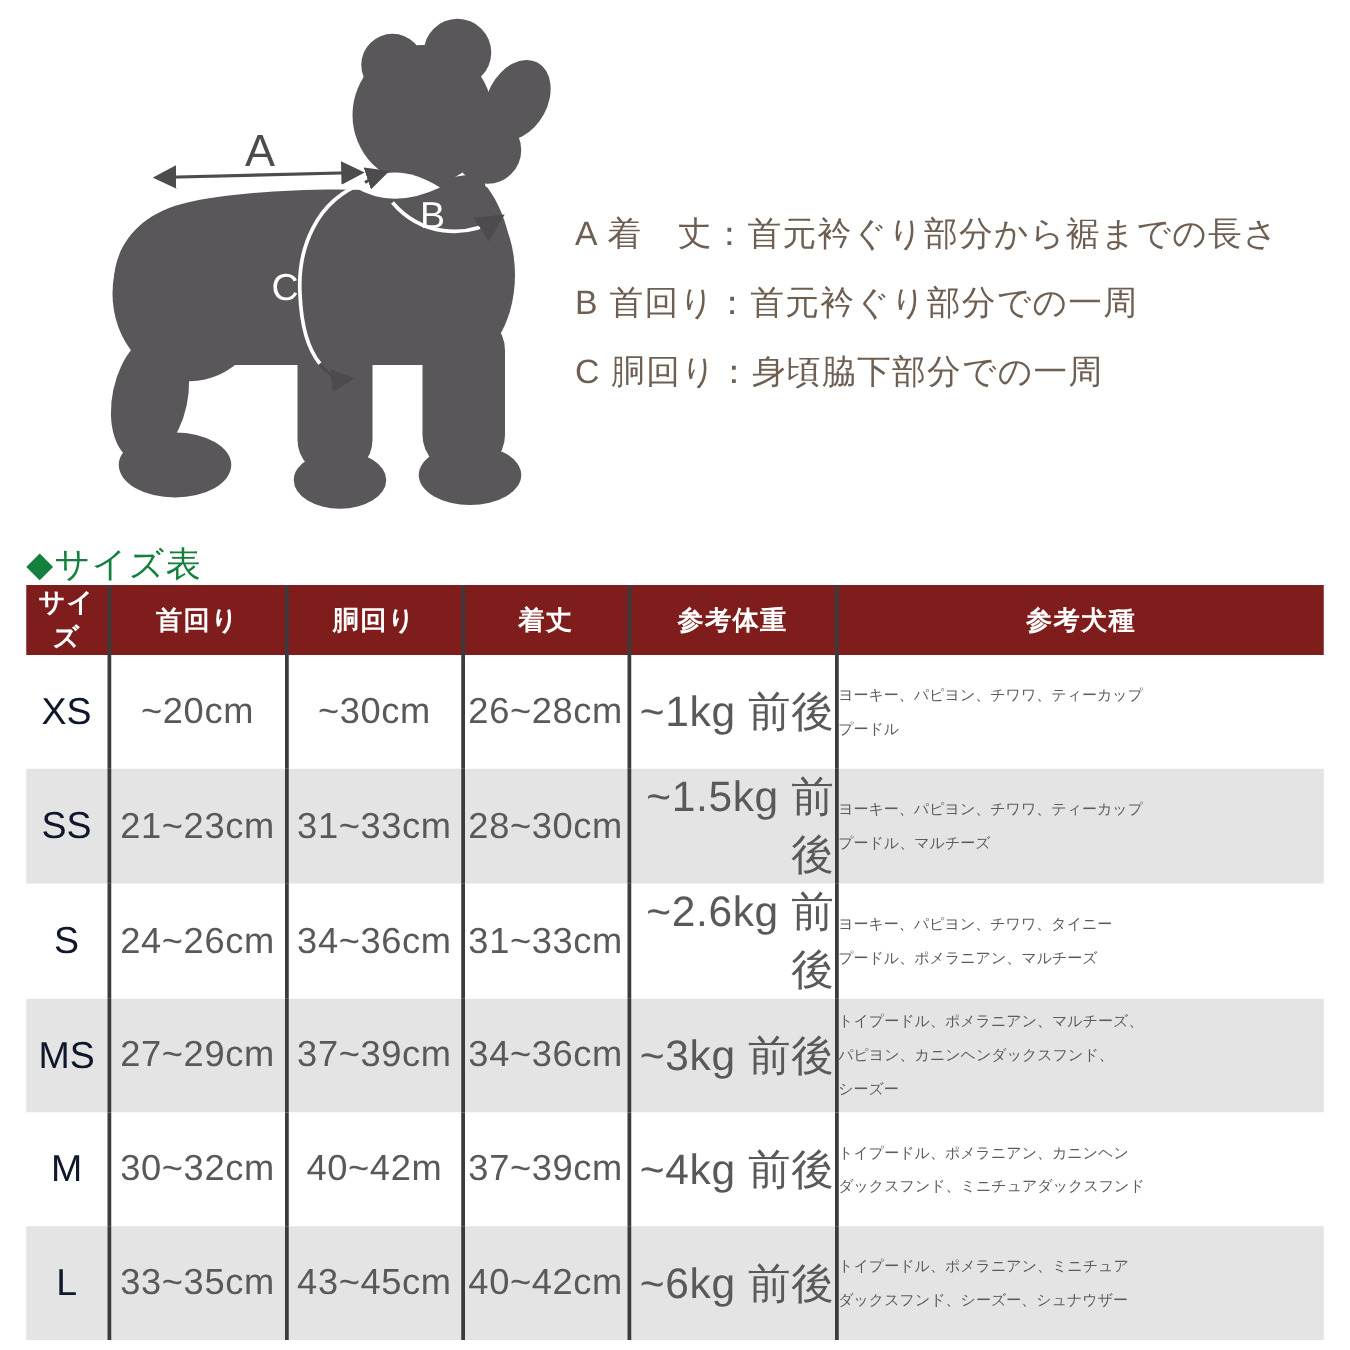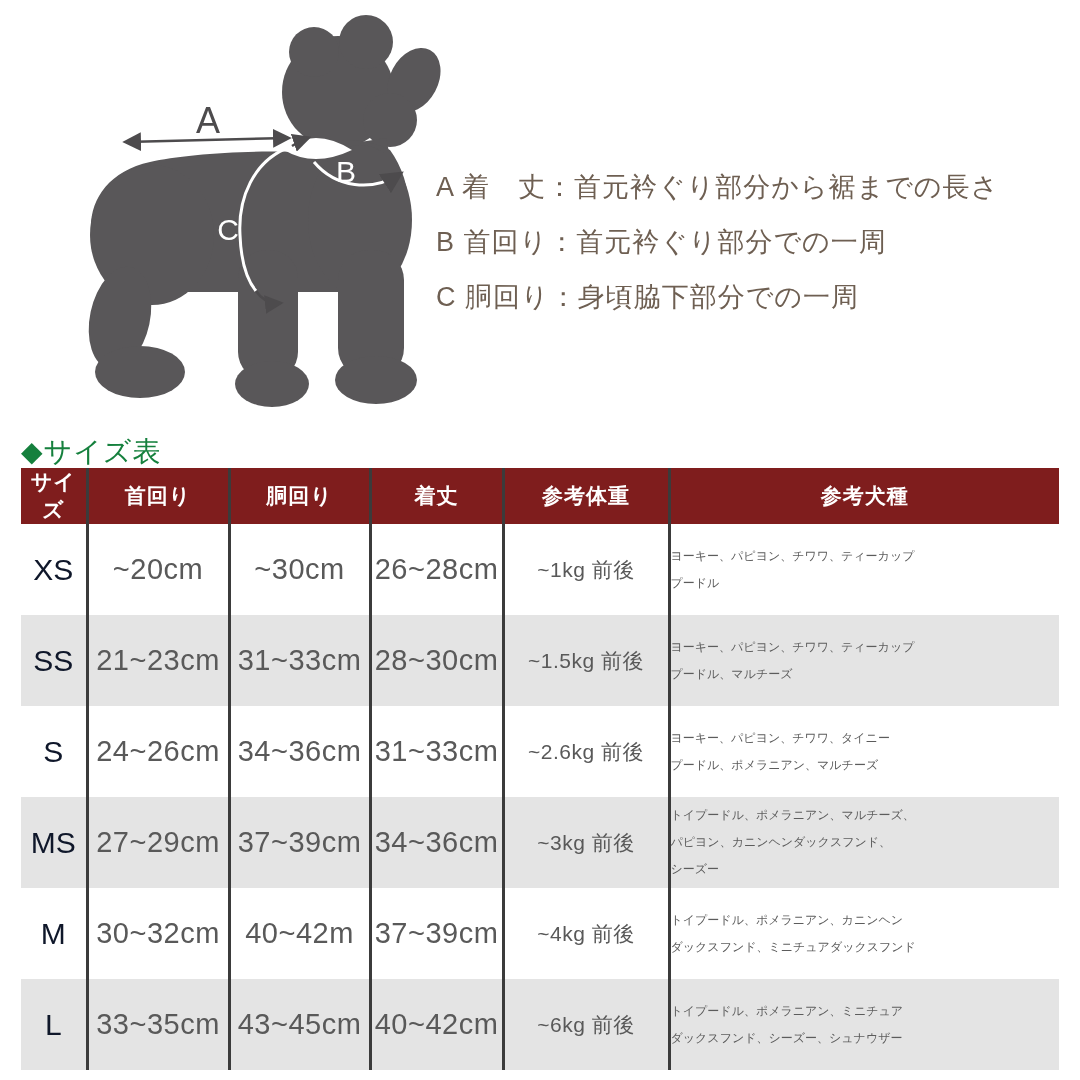--- a/index.html
+++ b/index.html
@@ -3,21 +3,21 @@
 <meta charset="utf-8">
 <style>
   html,body{margin:0;padding:0;background:#fff;}
   .canvas{
     position:relative;width:1080px;height:1080px;background:#ffffff;overflow:hidden;
     font-family:"Liberation Sans","DejaVu Sans",sans-serif;
   }
   
   .dog-svg{position:absolute;left:60px;top:10px;width:390px;height:405px;}
   .desc-block{
-    position:absolute;left:436px;top:160px;width:620px;
+    position:absolute;left:460px;top:160px;width:620px;
     color:#6e5f52;font-size:27px;line-height:55px;letter-spacing:1px;white-space:nowrap;
   }
   
   .table-heading{
     position:absolute;left:21px;top:433px;
     color:#15803d;font-size:28px;letter-spacing:1px;
   }
   
   table.size-table{
     position:absolute;left:21px;top:468px;width:1038px;
@@ -31,21 +31,21 @@
   table.size-table th:last-child,
   table.size-table td:last-child{border-right:none;}
   table.size-table thead tr{height:47px;background:#7f1d1d;}
   table.size-table th{
     color:#ffffff;font-size:21px;font-weight:700;text-align:center;letter-spacing:1px;
   }
   table.size-table tbody tr{height:91px;background:#ffffff;}
   table.size-table tbody tr:nth-child(even){background:#e4e4e4;}
   td.c-size{color:#0f172a;font-size:30px;text-align:center;}
   td.c-measure{color:#595959;font-size:29px;text-align:center;letter-spacing:0.5px;margin-top:28px;}
-  td.c-weight{color:#595959;font-size:21px;text-align:center;padding-left:14px;letter-spacing:0.5px;}
+  td.c-weight{color:#595959;font-size:34px;text-align:right;padding-left:14px;letter-spacing:0.5px;}
   td.c-breeds{color:#5c5c5c;font-size:12px;text-align:left;padding-left:22px;padding-right:10px;line-height:27px;}
 </style>
 </head>
 <body>
 
 <div class="canvas">
 
   <svg class="dog-svg" viewBox="60 10 390 405" aria-hidden="true">
     <defs>
       <marker id="mDark" viewBox="0 0 10 10" refX="8" refY="5" markerWidth="7.5" markerHeight="7.5" orient="auto-start-reverse">

